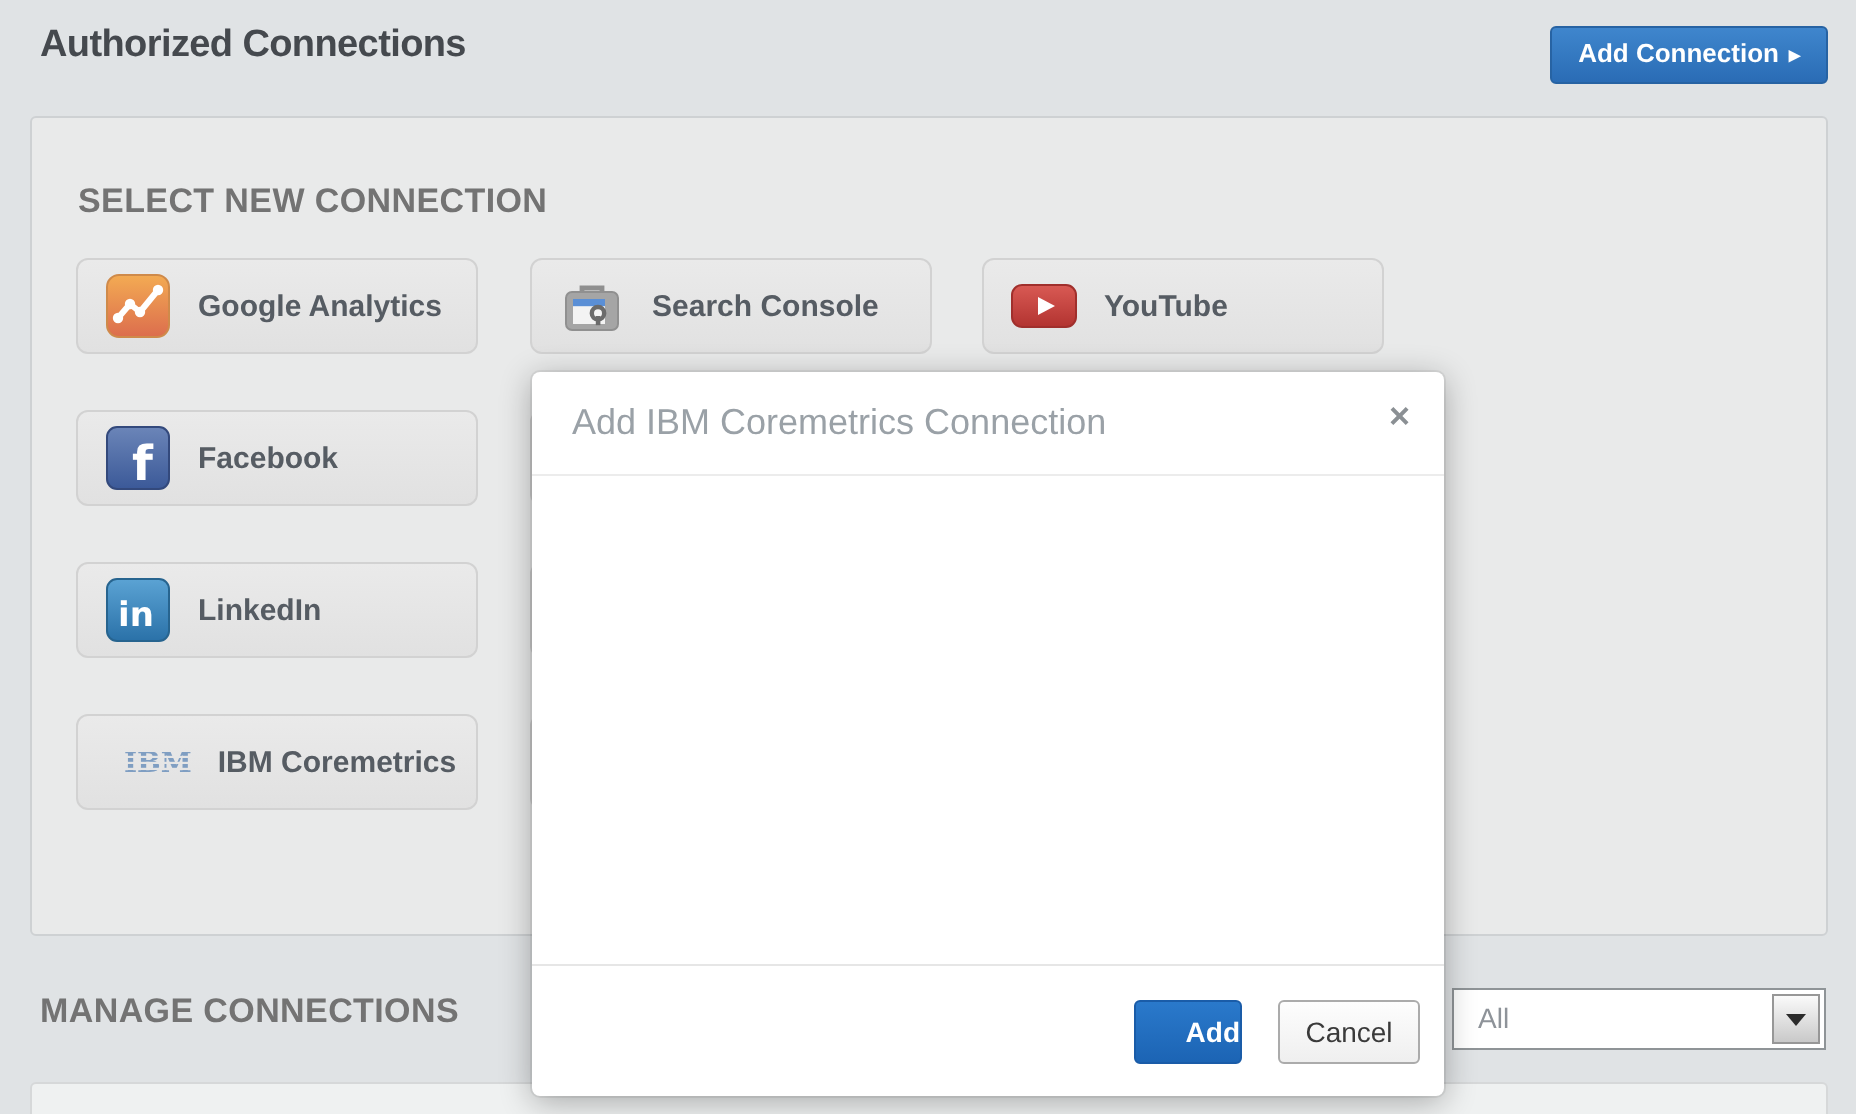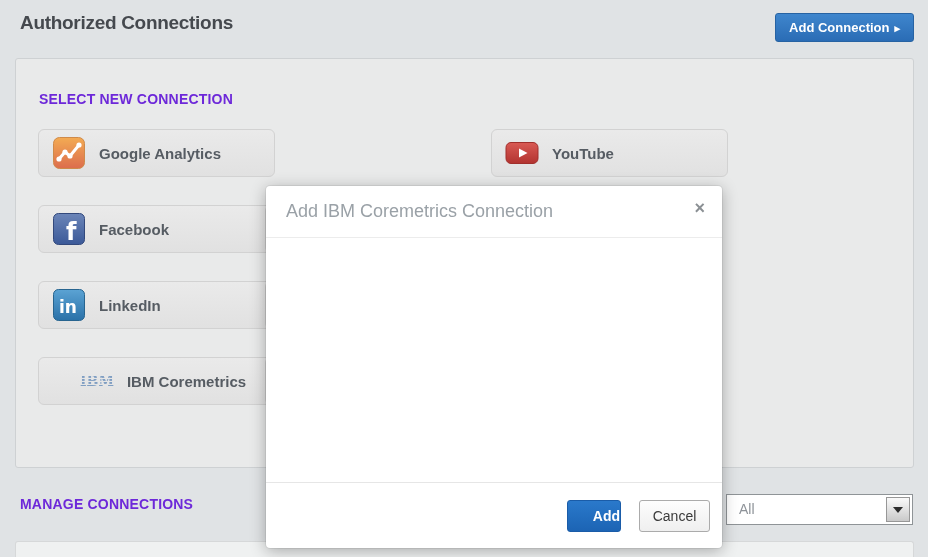--- a/index.html
+++ b/index.html
@@ -20,26 +20,26 @@
     color:#fff; font-weight:bold; font-size:13px; line-height:19px;
     cursor:pointer;
   }
   .add-connection-btn .arrow { font-size:11px; margin-left:5px; }
 
   .panel-select {
     position:absolute; left:15px; top:58px; width:899px; height:410px;
     background:#e9eaea; border:1px solid #ced1d3; border-radius:3px;
   }
   .section-heading {
-    font-size:14px; font-weight:bold; color:#6d28d9; letter-spacing:0.2px;
+    font-size:17px; font-weight:bold; color:#737373; letter-spacing:0.2px;
   }
   .panel-select .section-heading { position:absolute; left:23px; top:32px; }
 
   .conn-btn {
-    position:absolute; width:237px; height:48px;
+    position:absolute; width:201px; height:48px;
     background:linear-gradient(#eaeaea,#e1e1e1);
     border:1px solid #d2d2d2; border-radius:6px;
     display:flex; align-items:center; padding-left:13px; gap:13px;
     cursor:pointer;
   }
   .conn-btn .conn-label { font-size:15px; font-weight:bold; color:#565c63; }
   .c1 { left:22px; }  .c2 { left:249px; }  .c3 { left:475px; }
   .r1 { top:70px; }   .r2 { top:146px; }   .r3 { top:222px; }  .r4 { top:298px;justify-content:center; }
   .conn-icon { display:flex; align-items:center; justify-content:center; width:34px; }
 
@@ -134,20 +134,33 @@
           <polyline points="6,22 12,15 17,19 26,8" fill="none" stroke="#fff" stroke-width="3" stroke-linecap="round" stroke-linejoin="round"></polyline>
           <circle cx="6" cy="22" r="2.6" fill="#fff"></circle>
             <circle cx="12" cy="15" r="2.6" fill="#fff"></circle>
           <circle cx="17" cy="19" r="2.6" fill="#fff"></circle>
             <circle cx="26" cy="8" r="2.6" fill="#fff"></circle>
         </svg>
       </span>
       <span class="conn-label">Google Analytics</span>
     </div>
 
+    <div class="conn-btn r1 c2">
+      <span class="conn-icon">
+        <svg width="32" height="32" viewBox="0 0 32 32">
+          <path d="M11 10 v-3 h10 v3" fill="none" stroke="#8f8f8f" stroke-width="2.4"></path>
+          <rect x="3" y="9" width="26" height="19" rx="3" fill="#a5a5a5" stroke="#909090"></rect>
+          <rect x="6.5" y="12.5" width="16" height="12.5" fill="#f3f3f3"></rect>
+          <rect x="6.5" y="12.5" width="16" height="3.6" fill="#5a8fd6"></rect>
+          <circle cx="19" cy="19.6" r="3.1" fill="none" stroke="#6b6b6b" stroke-width="2.2"></circle>
+          <rect x="17.9" y="21" width="2.3" height="4.6" fill="#6b6b6b"></rect>
+        </svg>
+      </span>
+      <span class="conn-label">Search Console</span>
+    </div>
 
     <div class="conn-btn r1 c3">
       <span class="conn-icon">
         <svg width="34" height="32" viewBox="0 0 34 32">
           <defs>
               <linearGradient id="ytG" x1="0" y1="0" x2="0" y2="1">
             <stop offset="0" stop-color="#d95a54"></stop>
                 <stop offset="1" stop-color="#b23330"></stop>
           </linearGradient>
             </defs>

